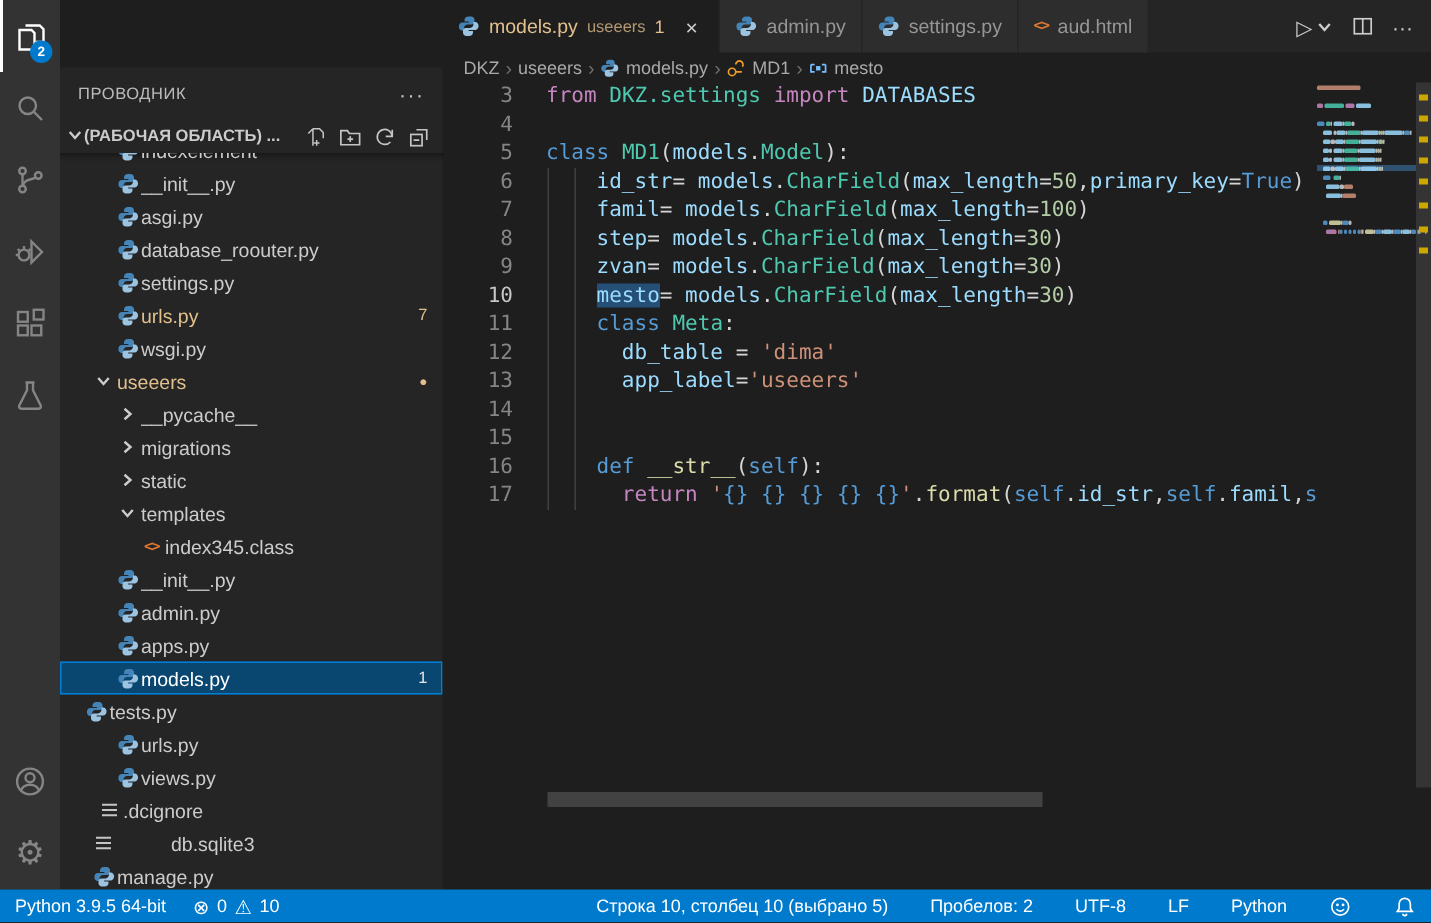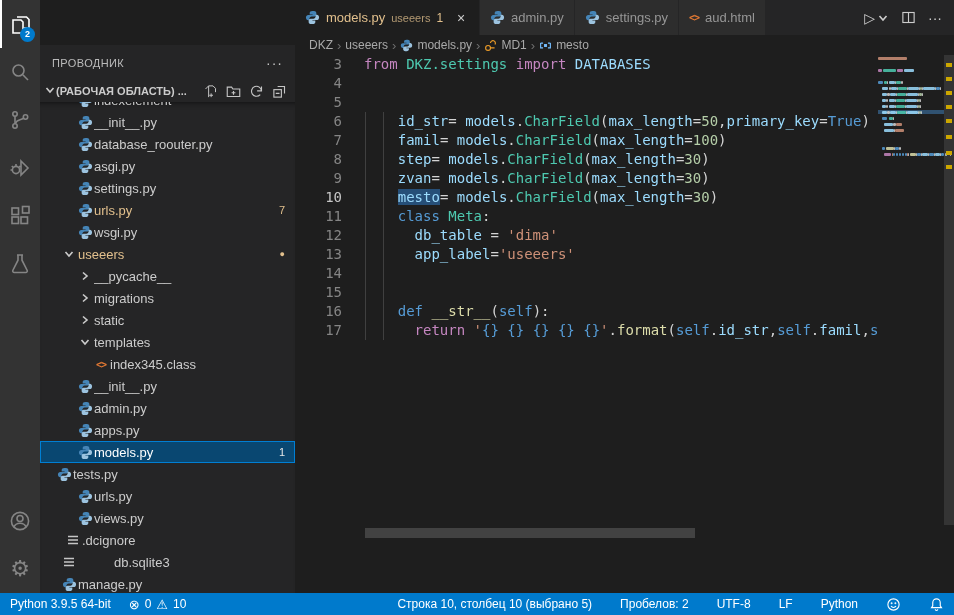--- a/index.html
+++ b/index.html
@@ -209,30 +209,30 @@
           </span>
           <span class="lbl">__init__.py</span>
         </div>
         <div class="trow" style="padding-left: 36px;">
           <span class="icon">
             <svg width="15" height="15" viewBox="0 0 16 16">
         <path fill="#4584b6" d="M7.9 1C6 1 5 1.9 5 3.3v1.4h3.1v.6H3.5C2.1 5.3 1 6.4 1 8.1s1 2.9 2.4 2.9h1.3V9.2c0-1.3 1.1-2.4 2.4-2.4h3c1.1 0 2-.9 2-2V3.3C12.1 1.9 11 1 9.6 1z"></path>
         <path fill="#9cc3df" d="M8.1 15c1.9 0 2.9-.9 2.9-2.3v-1.4H7.9v-.6h4.6c1.4 0 2.5-1.1 2.5-2.8S14 5 12.6 5h-1.3v1.8c0 1.3-1.1 2.4-2.4 2.4h-3c-1.1 0-2 .9-2 2v1.5C3.9 14.1 5 15 6.4 15z"></path>
             </svg>
           </span>
+          <span class="lbl">asgi.py</span>
+        </div>
+        <div class="trow" style="padding-left: 36px;">
+          <span class="icon">
+            <svg width="15" height="15" viewBox="0 0 16 16">
+        <path fill="#4584b6" d="M7.9 1C6 1 5 1.9 5 3.3v1.4h3.1v.6H3.5C2.1 5.3 1 6.4 1 8.1s1 2.9 2.4 2.9h1.3V9.2c0-1.3 1.1-2.4 2.4-2.4h3c1.1 0 2-.9 2-2V3.3C12.1 1.9 11 1 9.6 1z"></path>
+        <path fill="#9cc3df" d="M8.1 15c1.9 0 2.9-.9 2.9-2.3v-1.4H7.9v-.6h4.6c1.4 0 2.5-1.1 2.5-2.8S14 5 12.6 5h-1.3v1.8c0 1.3-1.1 2.4-2.4 2.4h-3c-1.1 0-2 .9-2 2v1.5C3.9 14.1 5 15 6.4 15z"></path>
+            </svg>
+          </span>
           <span class="lbl">database_roouter.py</span>
-        </div>
-        <div class="trow" style="padding-left: 36px;">
-          <span class="icon">
-            <svg width="15" height="15" viewBox="0 0 16 16">
-        <path fill="#4584b6" d="M7.9 1C6 1 5 1.9 5 3.3v1.4h3.1v.6H3.5C2.1 5.3 1 6.4 1 8.1s1 2.9 2.4 2.9h1.3V9.2c0-1.3 1.1-2.4 2.4-2.4h3c1.1 0 2-.9 2-2V3.3C12.1 1.9 11 1 9.6 1z"></path>
-        <path fill="#9cc3df" d="M8.1 15c1.9 0 2.9-.9 2.9-2.3v-1.4H7.9v-.6h4.6c1.4 0 2.5-1.1 2.5-2.8S14 5 12.6 5h-1.3v1.8c0 1.3-1.1 2.4-2.4 2.4h-3c-1.1 0-2 .9-2 2v1.5C3.9 14.1 5 15 6.4 15z"></path>
-            </svg>
-          </span>
-          <span class="lbl">asgi.py</span>
         </div>
         <div class="trow" style="padding-left: 36px;">
           <span class="icon">
             <svg width="15" height="15" viewBox="0 0 16 16">
         <path fill="#4584b6" d="M7.9 1C6 1 5 1.9 5 3.3v1.4h3.1v.6H3.5C2.1 5.3 1 6.4 1 8.1s1 2.9 2.4 2.9h1.3V9.2c0-1.3 1.1-2.4 2.4-2.4h3c1.1 0 2-.9 2-2V3.3C12.1 1.9 11 1 9.6 1z"></path>
         <path fill="#9cc3df" d="M8.1 15c1.9 0 2.9-.9 2.9-2.3v-1.4H7.9v-.6h4.6c1.4 0 2.5-1.1 2.5-2.8S14 5 12.6 5h-1.3v1.8c0 1.3-1.1 2.4-2.4 2.4h-3c-1.1 0-2 .9-2 2v1.5C3.9 14.1 5 15 6.4 15z"></path>
             </svg>
           </span>
           <span class="lbl">settings.py</span>
         </div>
@@ -493,21 +493,21 @@
               <path d="M2 5h3M2 5v6h3M14 5h-3M14 5v6h-3"></path>
               <rect x="6.2" y="6.2" width="3.6" height="3.6" fill="#75beff" stroke="none"></rect>
             </svg>
           </span>
           <span>mesto</span>
         </span>
       </div>
     <div id="code">
         <div class="code-line"><span class="ln">3</span><span class="lc"><span class="tk tk-k2">from</span><span class="tk tk-pl"> </span><span class="tk tk-cl">DKZ.settings</span><span class="tk tk-pl"> </span><span class="tk tk-k2">import</span><span class="tk tk-pl"> </span><span class="tk tk-v">DATABASES</span></span></div>
         <div class="code-line"><span class="ln">4</span><span class="lc"></span></div>
-        <div class="code-line"><span class="ln">5</span></div>
+        <div class="code-line"><span class="ln">5</span><span class="lc"><span class="tk tk-k">class</span><span class="tk tk-pl"> </span><span class="tk tk-cl">MD1</span><span class="tk tk-pl">(</span><span class="tk tk-v">models</span><span class="tk tk-pl">.</span><span class="tk tk-cl">Model</span><span class="tk tk-pl">):</span></span></div>
         <div class="code-line"><span class="ln">6</span><span class="lc"><span class="tk tk-pl">    </span><span class="tk tk-v">id_str</span><span class="tk tk-pl">= </span><span class="tk tk-v">models</span><span class="tk tk-pl">.</span><span class="tk tk-cl">CharField</span><span class="tk tk-pl">(</span><span class="tk tk-v">max_length</span><span class="tk tk-pl">=</span><span class="tk tk-n">50</span><span class="tk tk-pl">,</span><span class="tk tk-v">primary_key</span><span class="tk tk-pl">=</span><span class="tk tk-k">True</span><span class="tk tk-pl">)</span></span></div>
         <div class="code-line"><span class="ln">7</span><span class="lc"><span class="tk tk-pl">    </span><span class="tk tk-v">famil</span><span class="tk tk-pl">= </span><span class="tk tk-v">models</span><span class="tk tk-pl">.</span><span class="tk tk-cl">CharField</span><span class="tk tk-pl">(</span><span class="tk tk-v">max_length</span><span class="tk tk-pl">=</span><span class="tk tk-n">100</span><span class="tk tk-pl">)</span></span></div>
         <div class="code-line"><span class="ln">8</span><span class="lc"><span class="tk tk-pl">    </span><span class="tk tk-v">step</span><span class="tk tk-pl">= </span><span class="tk tk-v">models</span><span class="tk tk-pl">.</span><span class="tk tk-cl">CharField</span><span class="tk tk-pl">(</span><span class="tk tk-v">max_length</span><span class="tk tk-pl">=</span><span class="tk tk-n">30</span><span class="tk tk-pl">)</span></span></div>
         <div class="code-line"><span class="ln">9</span><span class="lc"><span class="tk tk-pl">    </span><span class="tk tk-v">zvan</span><span class="tk tk-pl">= </span><span class="tk tk-v">models</span><span class="tk tk-pl">.</span><span class="tk tk-cl">CharField</span><span class="tk tk-pl">(</span><span class="tk tk-v">max_length</span><span class="tk tk-pl">=</span><span class="tk tk-n">30</span><span class="tk tk-pl">)</span></span></div>
         <div class="code-line"><span class="ln cur">10</span><span class="lc"><span class="tk tk-pl">    </span><span class="tk tk-v sel">mesto</span><span class="tk tk-pl">= </span><span class="tk tk-v">models</span><span class="tk tk-pl">.</span><span class="tk tk-cl">CharField</span><span class="tk tk-pl">(</span><span class="tk tk-v">max_length</span><span class="tk tk-pl">=</span><span class="tk tk-n">30</span><span class="tk tk-pl">)</span></span></div>
         <div class="code-line"><span class="ln">11</span><span class="lc"><span class="tk tk-pl">    </span><span class="tk tk-k">class</span><span class="tk tk-pl"> </span><span class="tk tk-cl">Meta</span><span class="tk tk-pl">:</span></span></div>
         <div class="code-line"><span class="ln">12</span><span class="lc"><span class="tk tk-pl">      </span><span class="tk tk-v">db_table</span><span class="tk tk-pl"> = </span><span class="tk tk-s">'dima'</span></span></div>
         <div class="code-line"><span class="ln">13</span><span class="lc"><span class="tk tk-pl">      </span><span class="tk tk-v">app_label</span><span class="tk tk-pl">=</span><span class="tk tk-s">'useeers'</span></span></div>
         <div class="code-line"><span class="ln">14</span><span class="lc"></span></div>
         <div class="code-line"><span class="ln">15</span><span class="lc"></span></div>

